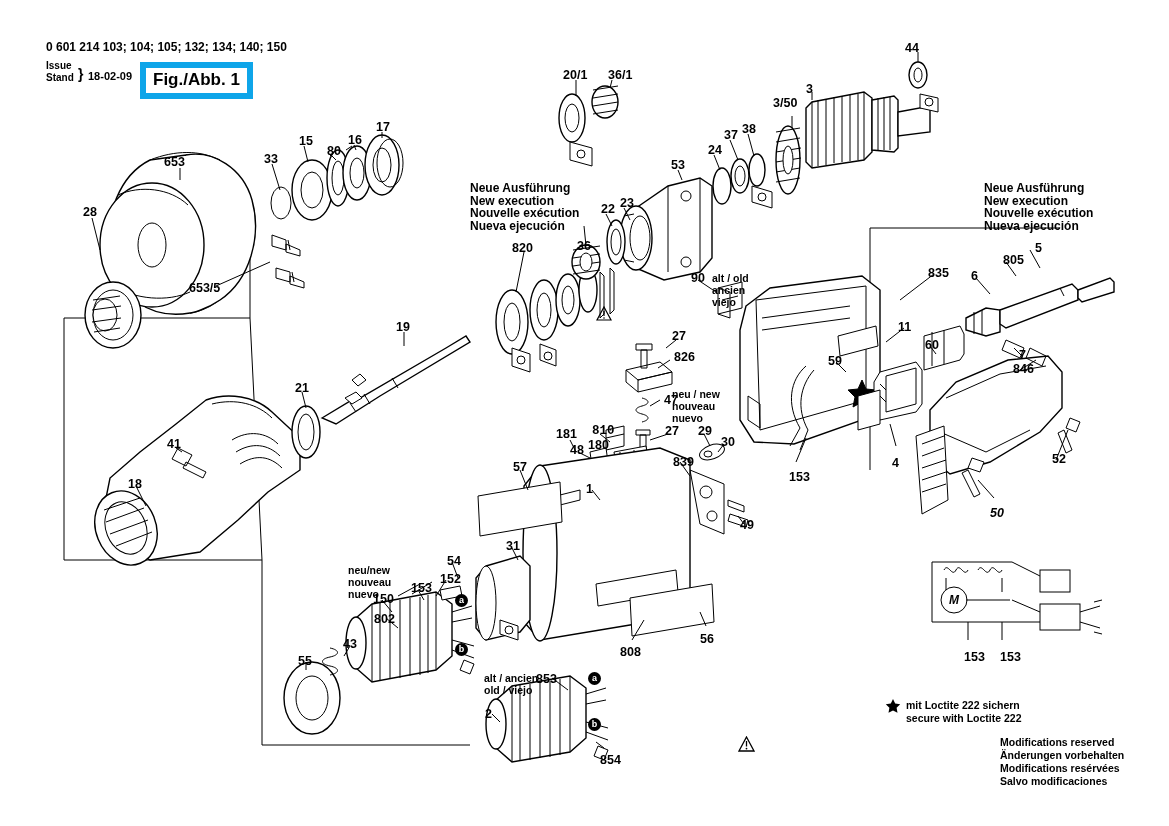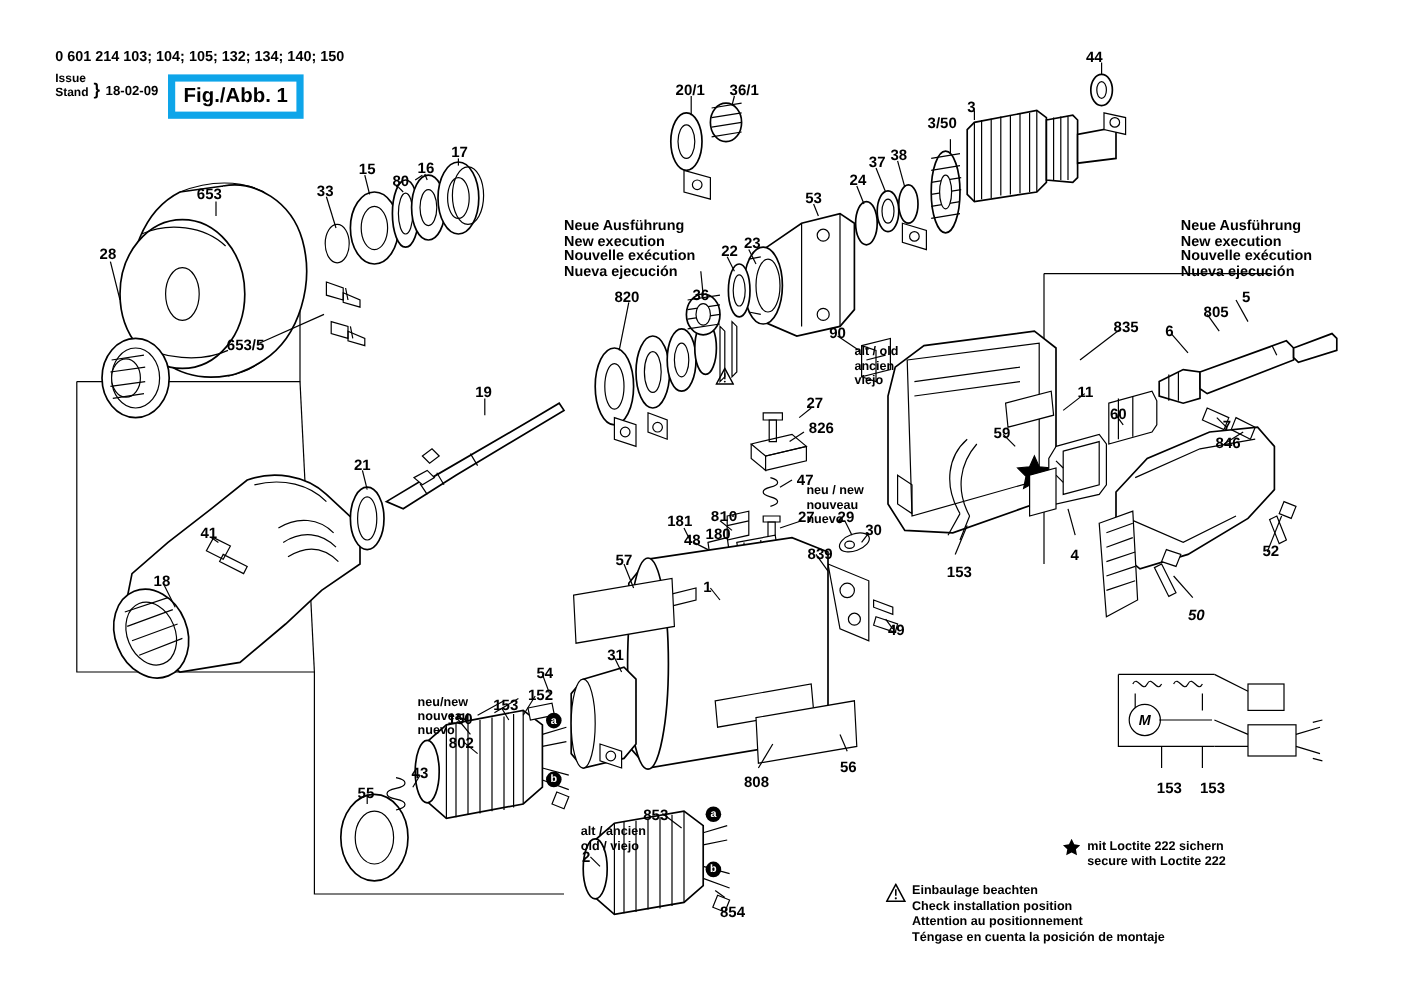--- a/index.html
+++ b/index.html
@@ -1,21 +1,21 @@
 <!DOCTYPE html>
 <html><head>
 <meta charset="utf-8">
 <style>
   html,body{margin:0;padding:0;background:#ffffff;}
   body{width:1169px;height:826px;font-family:"Liberation Sans",sans-serif;color:#000;position:relative;overflow:hidden;}
   #sheet{position:absolute;left:0;top:0;width:1169px;height:826px;}
   .abs{position:absolute;}
   .lbl{font-size:12px;font-weight:bold;line-height:1.05;white-space:pre;}
   .num{font-size:12.5px;font-weight:bold;}
-  .small{font-size:10.5px;font-weight:bold;line-height:1.15;white-space:pre;margin-top:15px;}
+  .small{font-size:10.5px;font-weight:bold;line-height:1.15;white-space:pre;}
   .figbox{border:6px solid #0ea5e9;padding:2px 7px 3px 7px;font-size:17px;font-weight:bold;}
   .issue{font-size:10px;font-weight:bold;line-height:1.15;white-space:pre;}
   .datebox{font-size:11px;font-weight:bold;}
   svg{display:block;}
   .ln{stroke:#000;fill:none;}
   .thin{stroke-width:1;}
   .med{stroke-width:1.4;}
   .fillw{fill:#ffffff;}
   .fillk{fill:#000;}
   .notes{font-size:10.5px;font-weight:bold;line-height:1.25;white-space:pre;}
@@ -495,24 +495,24 @@
     <path d="M8 5 L8 10" stroke="#000" stroke-width="1.2"></path>
     <circle cx="8" cy="12" r="0.8" fill="#000"></circle>
   </svg>
 
   <svg class="abs" style="left:738px;top:736px;" width="17" height="16" viewBox="0 0 17 16">
     <path d="M8.5 1 L16 15 L1 15 Z" fill="none" stroke="#000" stroke-width="1.3"></path>
     <path d="M8.5 5 L8.5 10.5" stroke="#000" stroke-width="1.3"></path>
     <circle cx="8.5" cy="12.6" r="0.9" fill="#000"></circle>
   </svg>
 
-  <div class="abs notes" style="left:760px;top:736px;">Einbaulage beachten
-Check installation position
-Attention au positionnement
-Téngase en cuenta la posición de montaje</div>
+  <div class="abs notes" style="left:1000px;top:736px;">Modifications reserved
+Änderungen vorbehalten
+Modifications resérvées
+Salvo modificaciones</div>
 
   <svg class="abs" style="left:885px;top:698px;" width="16" height="16" viewBox="0 0 16 16">
     <path d="M8 1 l2.2 4.6 5 .7 -3.6 3.5 .9 5 -4.5 -2.4 -4.5 2.4 .9 -5 -3.6 -3.5 5 -.7 z" fill="#000"></path>
   </svg>
   <div class="abs notes" style="left:906px;top:699px;">mit Loctite 222 sichern
 secure with Loctite 222</div>
 
 </div>
 
 </body></html>

